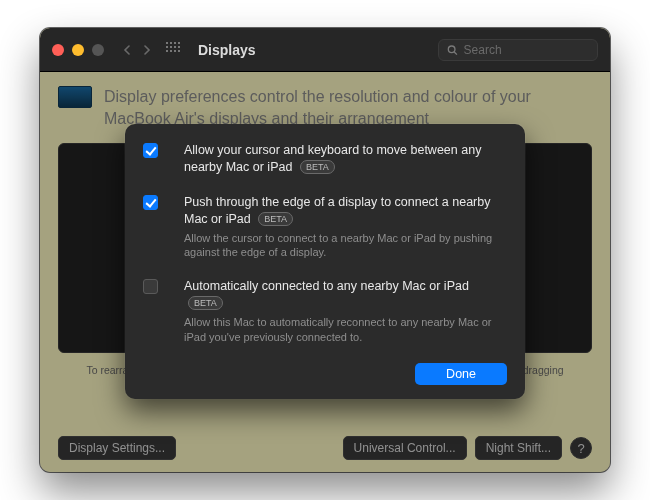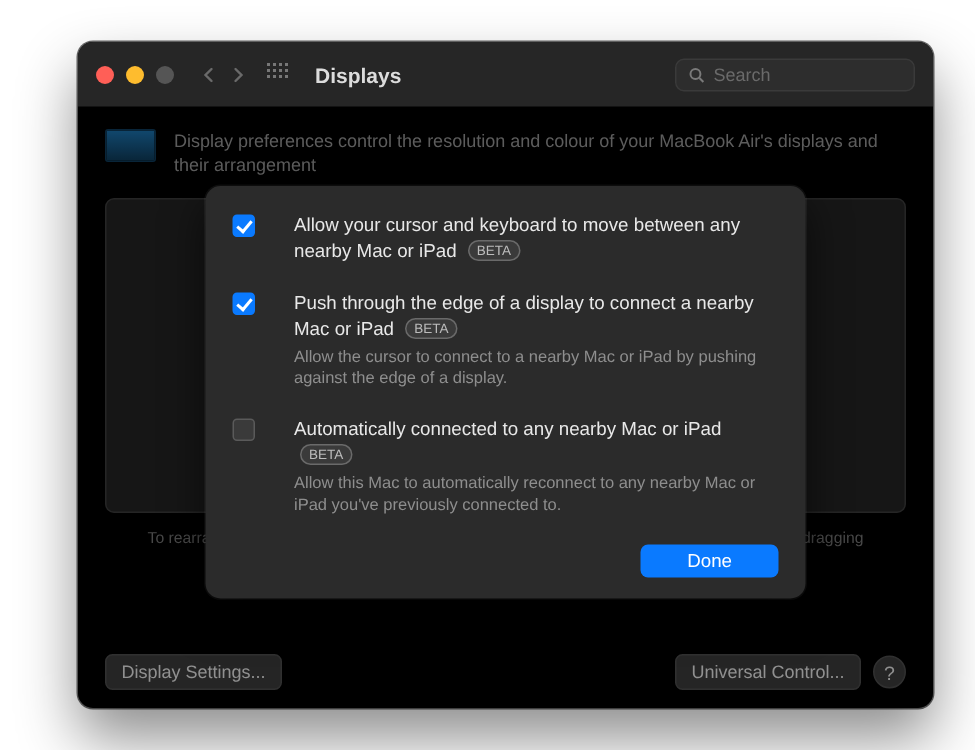--- a/index.html
+++ b/index.html
@@ -7,23 +7,23 @@
     width: 650px; height: 500px;
     background: #ffffff;
     font-family: -apple-system, "Helvetica Neue", Arial, sans-serif;
     font-size: 12px;
     color: #cfcfcf;
     position: relative;
     overflow: hidden;
   }
   .window {
     position: absolute;
-    left: 52px; top: 28px;
+    left: 40px; top: 28px;
     width: 570px; height: 444px;
-    background: #000000;
+    background: #fef9c3;
     border-radius: 10px;
     box-shadow: 0 20px 40px rgba(0,0,0,0.45), 0 0 0 1px rgba(0,0,0,0.6);
     overflow: hidden;
   }
   .titlebar {
     height: 44px;
     display: flex;
     align-items: center;
     padding: 0 12px;
     background: #262626;
@@ -63,21 +63,21 @@
   .content {
     position: relative;
     padding: 14px 18px 0 18px;
     height: calc(100% - 44px);
   }
   .header-row { display: flex; gap: 12px; align-items: flex-start; }
   .display-icon {
     width: 34px; height: 22px; background: linear-gradient(#1a6ea8,#0e3a58);
     border: 1px solid #0e3a58; border-radius: 2px; flex: 0 0 auto;
   }
-  .header-text { color: #8e8e8e; font-size: 12px; line-height: 1.35; }
+  .header-text { color: #8e8e8e; font-size: 16px; line-height: 1.35; }
 
   .arrangement-box {
     margin-top: 14px;
     height: 210px;
     border: 1px solid #3a3a3a;
     border-radius: 6px;
     background: #232323;
   }
 
   .hint {
@@ -235,20 +235,23 @@
     </div>
 
     <div class="footer">
       <div class="btn">
         <span>Display Settings...</span>
       </div>
       <div class="spacer"></div>
       <div class="btn">
         <span>Universal Control...</span>
       </div>
+      <div class="btn">
+        <span>Night Shift...</span>
+      </div>
       <div class="helpbtn">?</div>
     </div>
 
     <div class="dimmer"></div>
 
     <div class="sheet">
 
       <div class="opt">
         <div class="cb checked"></div>
         <div class="opt-body">

